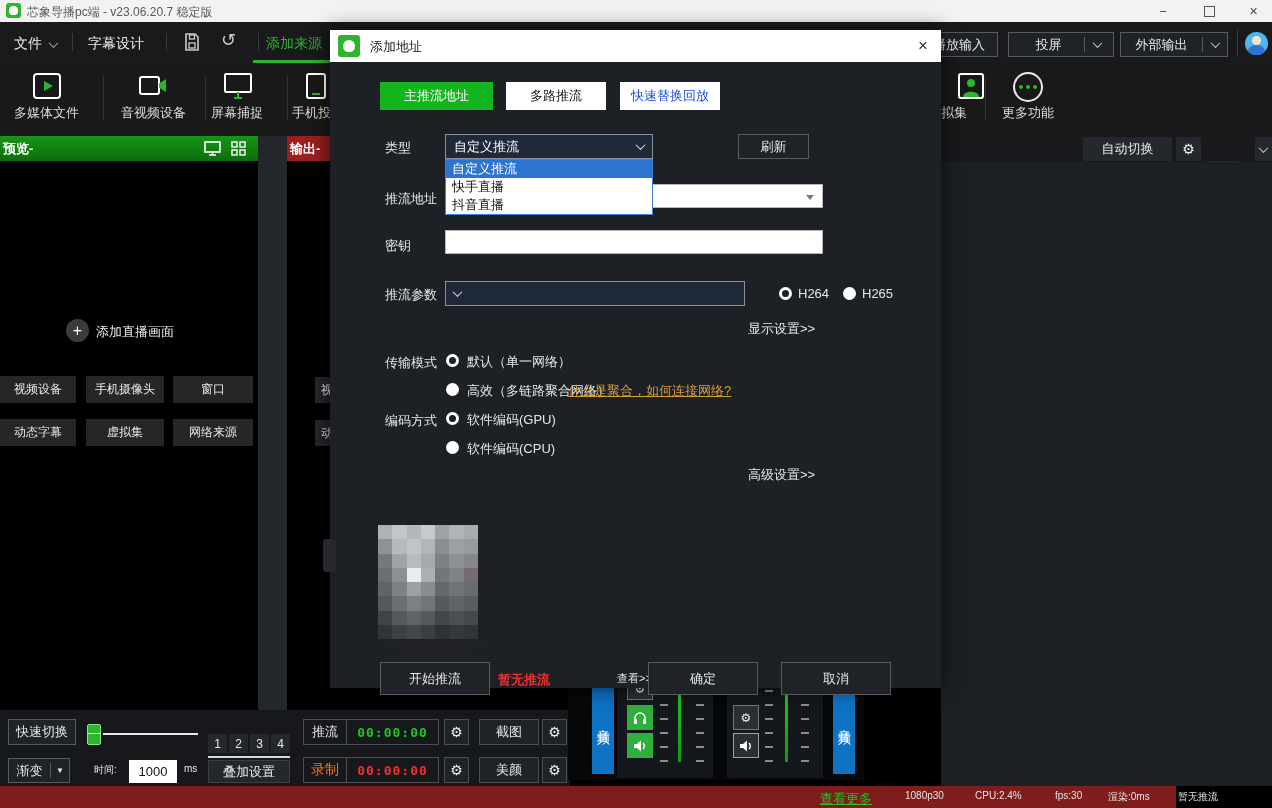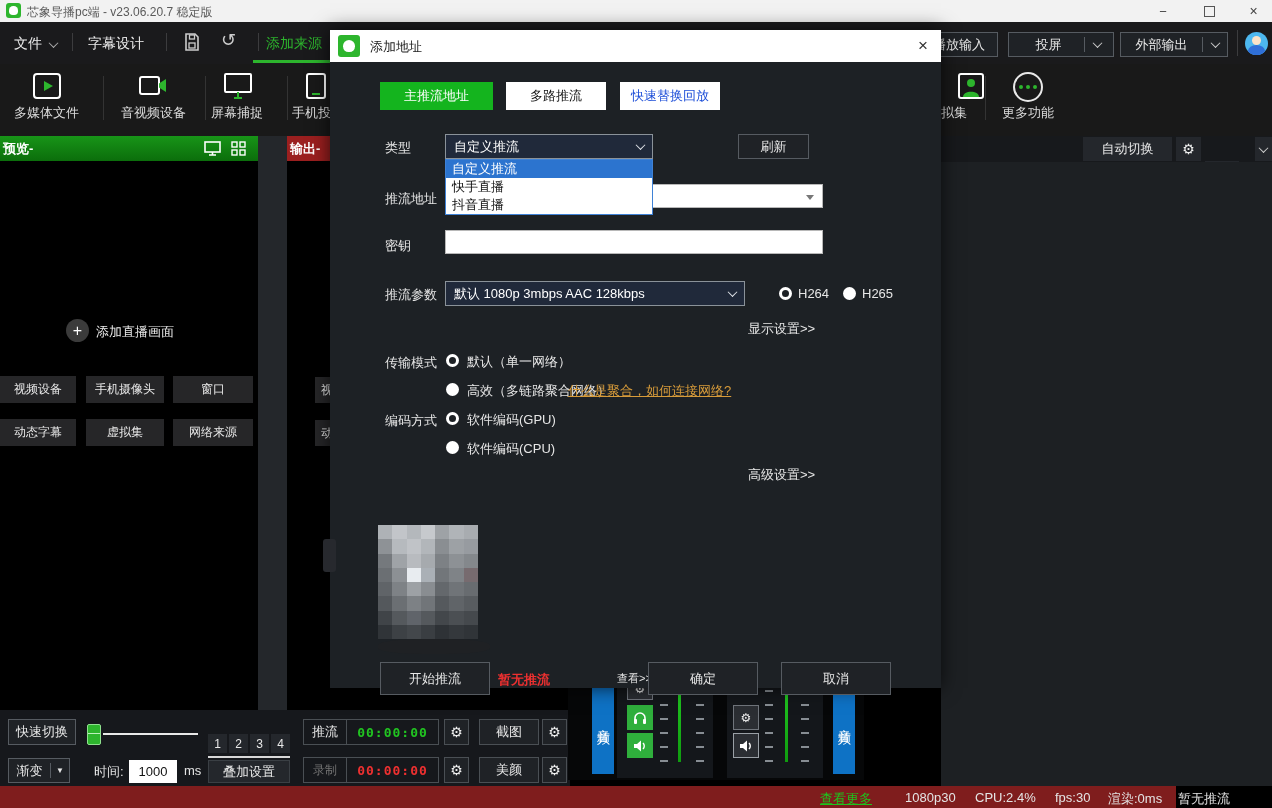--- a/index.html
+++ b/index.html
@@ -1,19 +1,19 @@
 <!DOCTYPE html>
 <html><head>
 <meta charset="utf-8">
 <style>
   html,body{margin:0;padding:0;background:#000;}
   #app{position:relative;width:1272px;height:808px;overflow:hidden;background:#000;
        font-family:"Liberation Sans","DejaVu Sans",sans-serif;-webkit-font-smoothing:antialiased;}
   .a{position:absolute;box-sizing:border-box;}
-  .txt{color:#e4e4e4;font-size:13px;white-space:nowrap;}
+  .txt{color:#e4e4e4;font-size:10px;white-space:nowrap;}
   .flex{display:flex;align-items:center;justify-content:center;}
   .btn-dark{background:#1f2226;border:1px solid #565b61;color:#e8e8e8;font-size:13px;
             display:flex;align-items:center;justify-content:center;cursor:default;}
   .btn-flat{background:#24272c;color:#e8e8e8;font-size:13px;display:flex;align-items:center;justify-content:center;}
   .panel-btn{background:#262628;color:#e8e8e8;font-size:12px;display:flex;align-items:center;justify-content:center;}
   .cv{display:inline-block;width:6px;height:6px;border-right:1.6px solid currentColor;border-bottom:1.6px solid currentColor;transform:rotate(45deg) translate(-1px,-1px);}
   .gear{font-family:"DejaVu Sans",sans-serif;color:#f0f0f0;font-size:14px;line-height:1;}
   .sep-v{background:#3c3c3e;width:1px;}
   
   #titlebar{left:0;top:0;width:1272px;height:22px;background:#f2f2f2;}
@@ -235,21 +235,21 @@
     </div>
     <div class="a btn-dark" style="left:444px;top:9px;width:25px;height:26px;border-color:#4a4f54;">
         <span class="gear">⚙</span>
       </div>
     <div class="a btn-dark" style="left:479px;top:9px;width:60px;height:26px;border-color:#4a4f54;">截图</div>
     <div class="a btn-dark" style="left:542px;top:9px;width:25px;height:26px;border-color:#4a4f54;">
         <span class="gear">⚙</span>
       </div>
 
     <div class="a" style="left:303px;top:47px;width:136px;height:26px;border:1px solid #4a4f54;display:flex;">
-      <span class="flex" style="width:42px;color:#737373;font-size:12px;">录制</span>
+      <span class="flex" style="width:42px;color:#f97316;font-size:14px;">录制</span>
       <span style="width:1px;background:#4a4f54;"></span>
       <span class="flex dig" style="flex:1;color:#ee3030;">00:00:00</span>
     </div>
     <div class="a btn-dark" style="left:444px;top:47px;width:25px;height:26px;border-color:#4a4f54;">
         <span class="gear">⚙</span>
       </div>
     <div class="a btn-dark" style="left:479px;top:47px;width:60px;height:26px;border-color:#4a4f54;">美颜</div>
     <div class="a btn-dark" style="left:542px;top:47px;width:25px;height:26px;border-color:#4a4f54;">
         <span class="gear">⚙</span>
       </div>
@@ -336,21 +336,20 @@
       <div class="a mlabel" style="left:55px;top:128px;">推流地址</div>
       <div class="a sel-white" style="left:115px;top:122px;width:378px;height:24px;">
         <span class="a" style="right:8px;top:10px;width:0;height:0;border-left:4px solid transparent;border-right:4px solid transparent;border-top:5px solid #777;"></span>
       </div>
 
       <div class="a mlabel" style="left:55px;top:175px;">密钥</div>
       <input class="a" style="left: 115px; top: 168px; width: 378px; height: 24px; background: rgb(255, 255, 255); border: 1px solid rgb(184, 184, 184); font-size: 13px; color: rgb(17, 17, 17); padding: 0px 6px;">
 
       <div class="a mlabel" style="left:55px;top:224px;">推流参数</div>
       <div class="a sel-dark" style="left:115px;top:219px;width:300px;height:25px;">
-        <span style="flex:1;">默认 1080p 3mbps AAC 128kbps</span>
         <span class="cv" style="color:#dfe3e8;"></span>
       </div>
       <span class="a r-on" style="left:449px;top:225px;"></span>
       <span class="a mlabel" style="left:468px;top:224px;">H264</span>
       <span class="a r-off" style="left:513px;top:225px;"></span>
       <span class="a mlabel" style="left:532px;top:224px;">H265</span>
 
       <div class="a mlabel" style="left:418px;top:258px;">显示设置&gt;&gt;</div>
 
       <div class="a mlabel" style="left:55px;top:292px;">传输模式</div>

